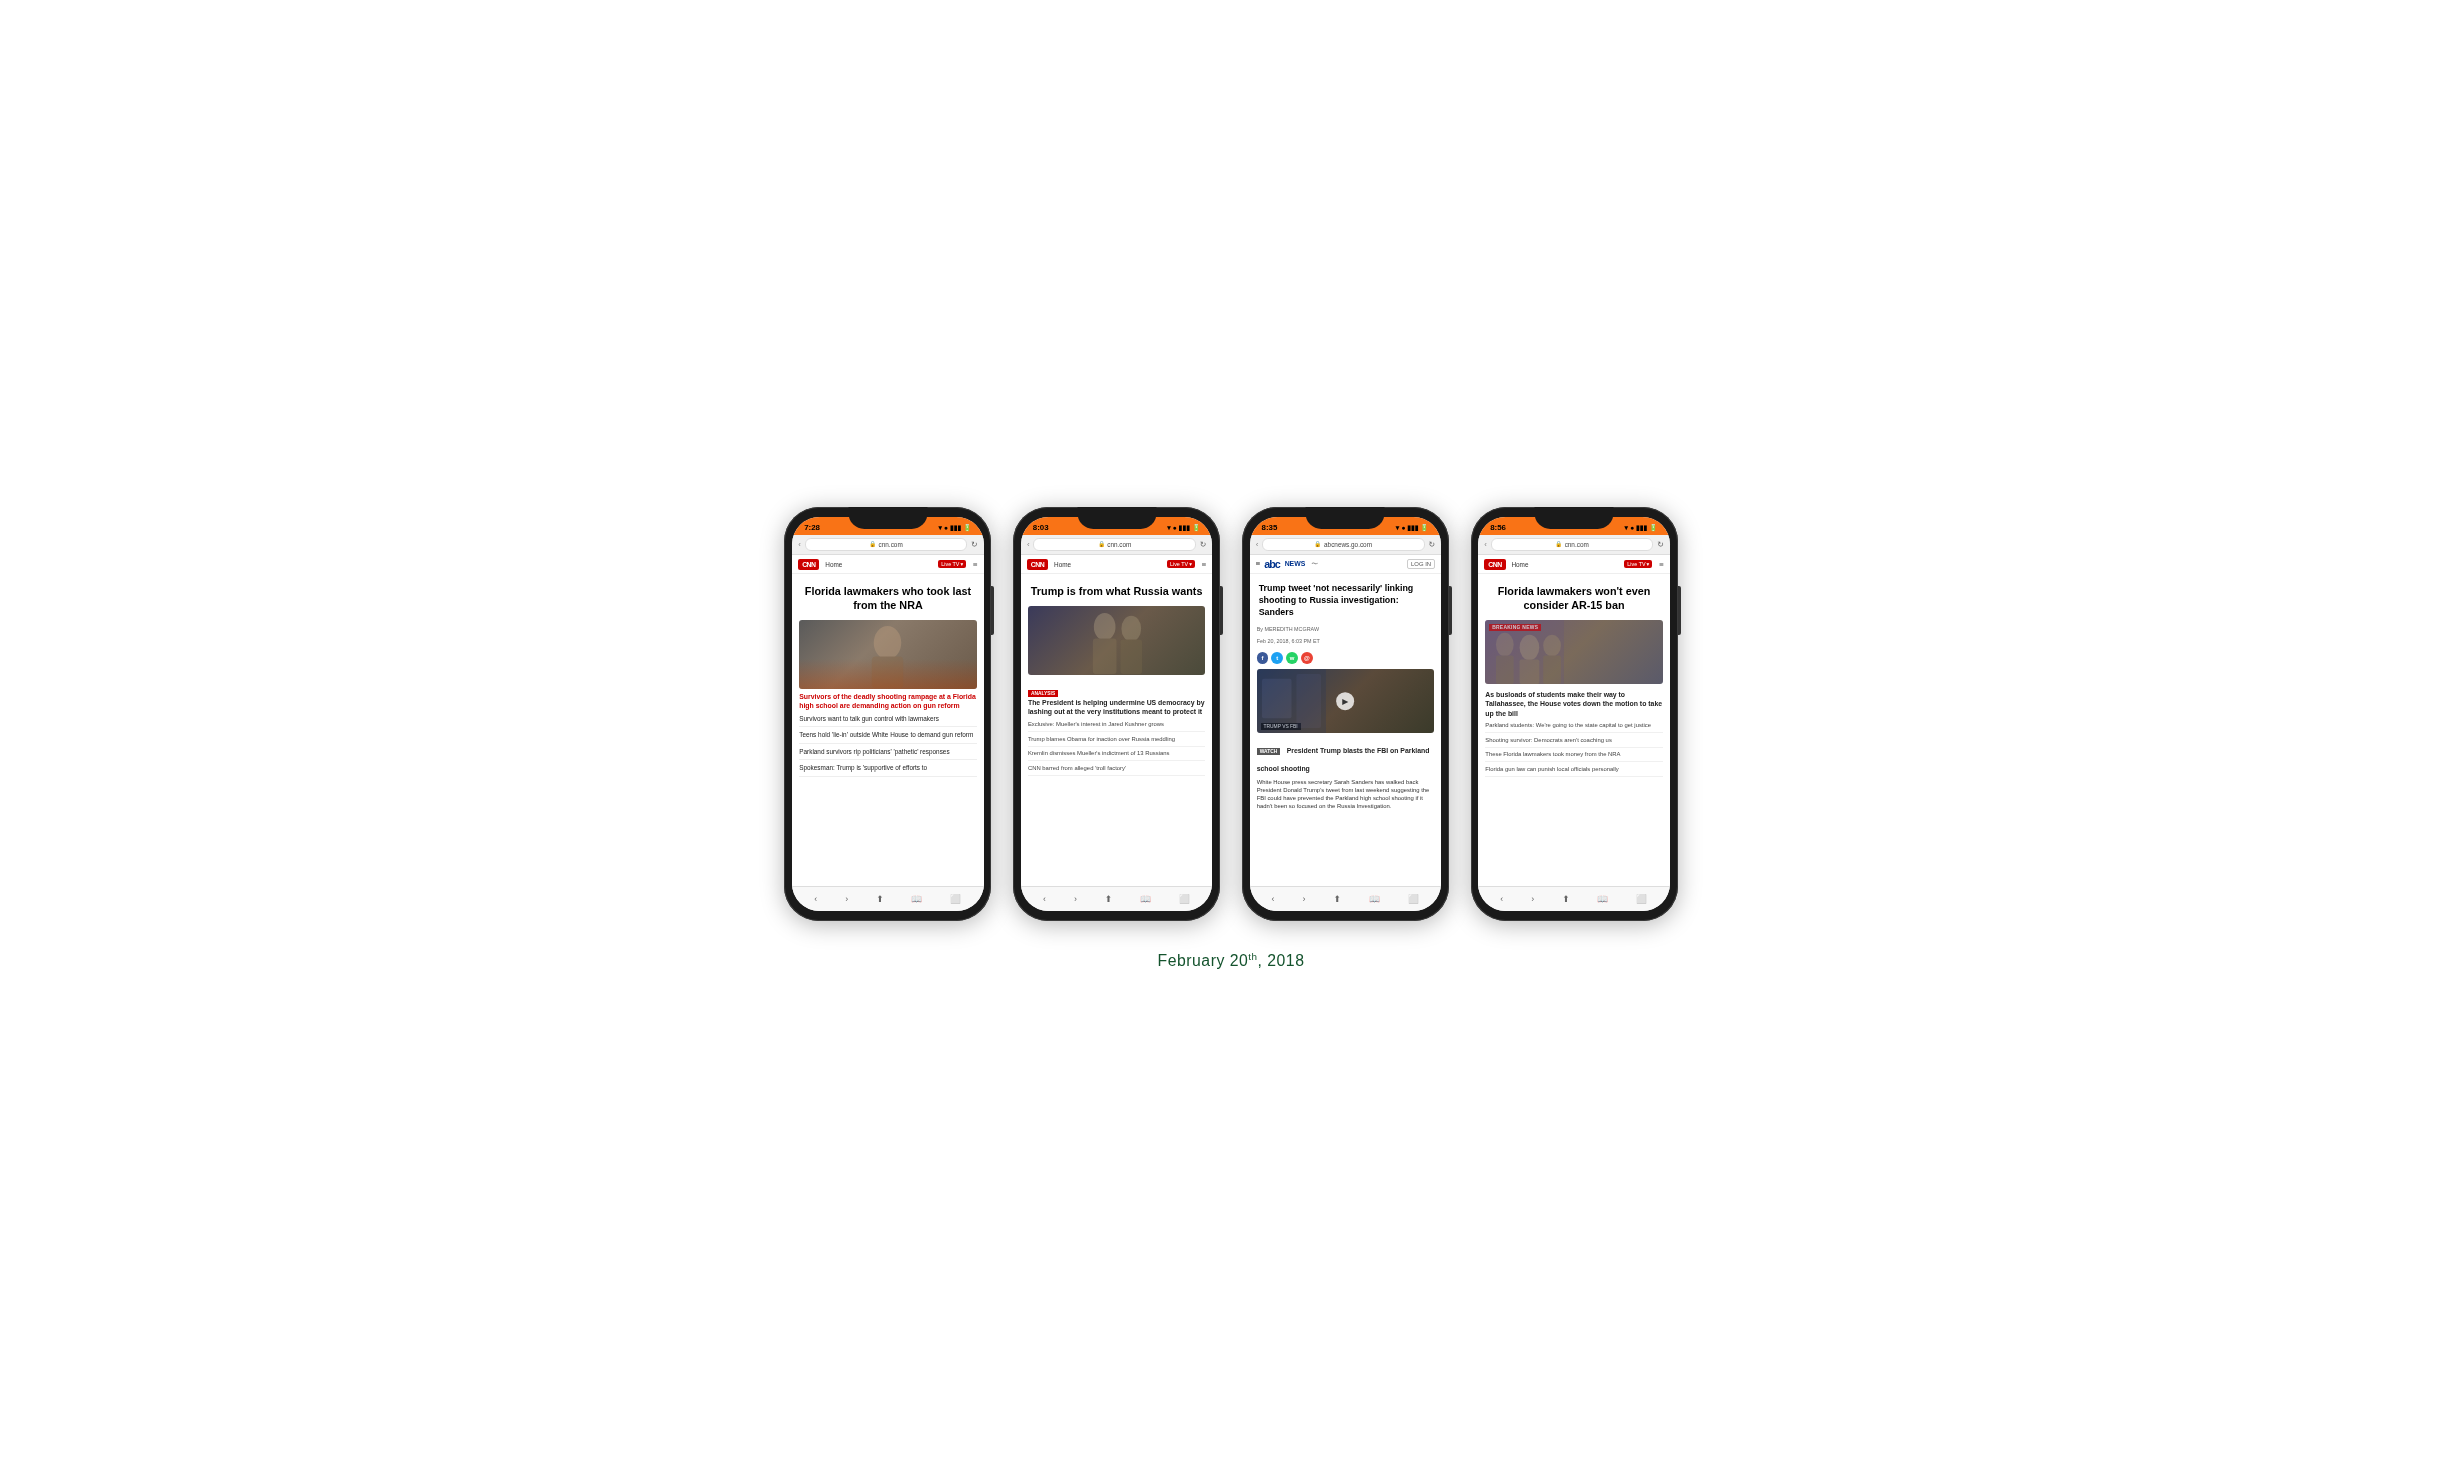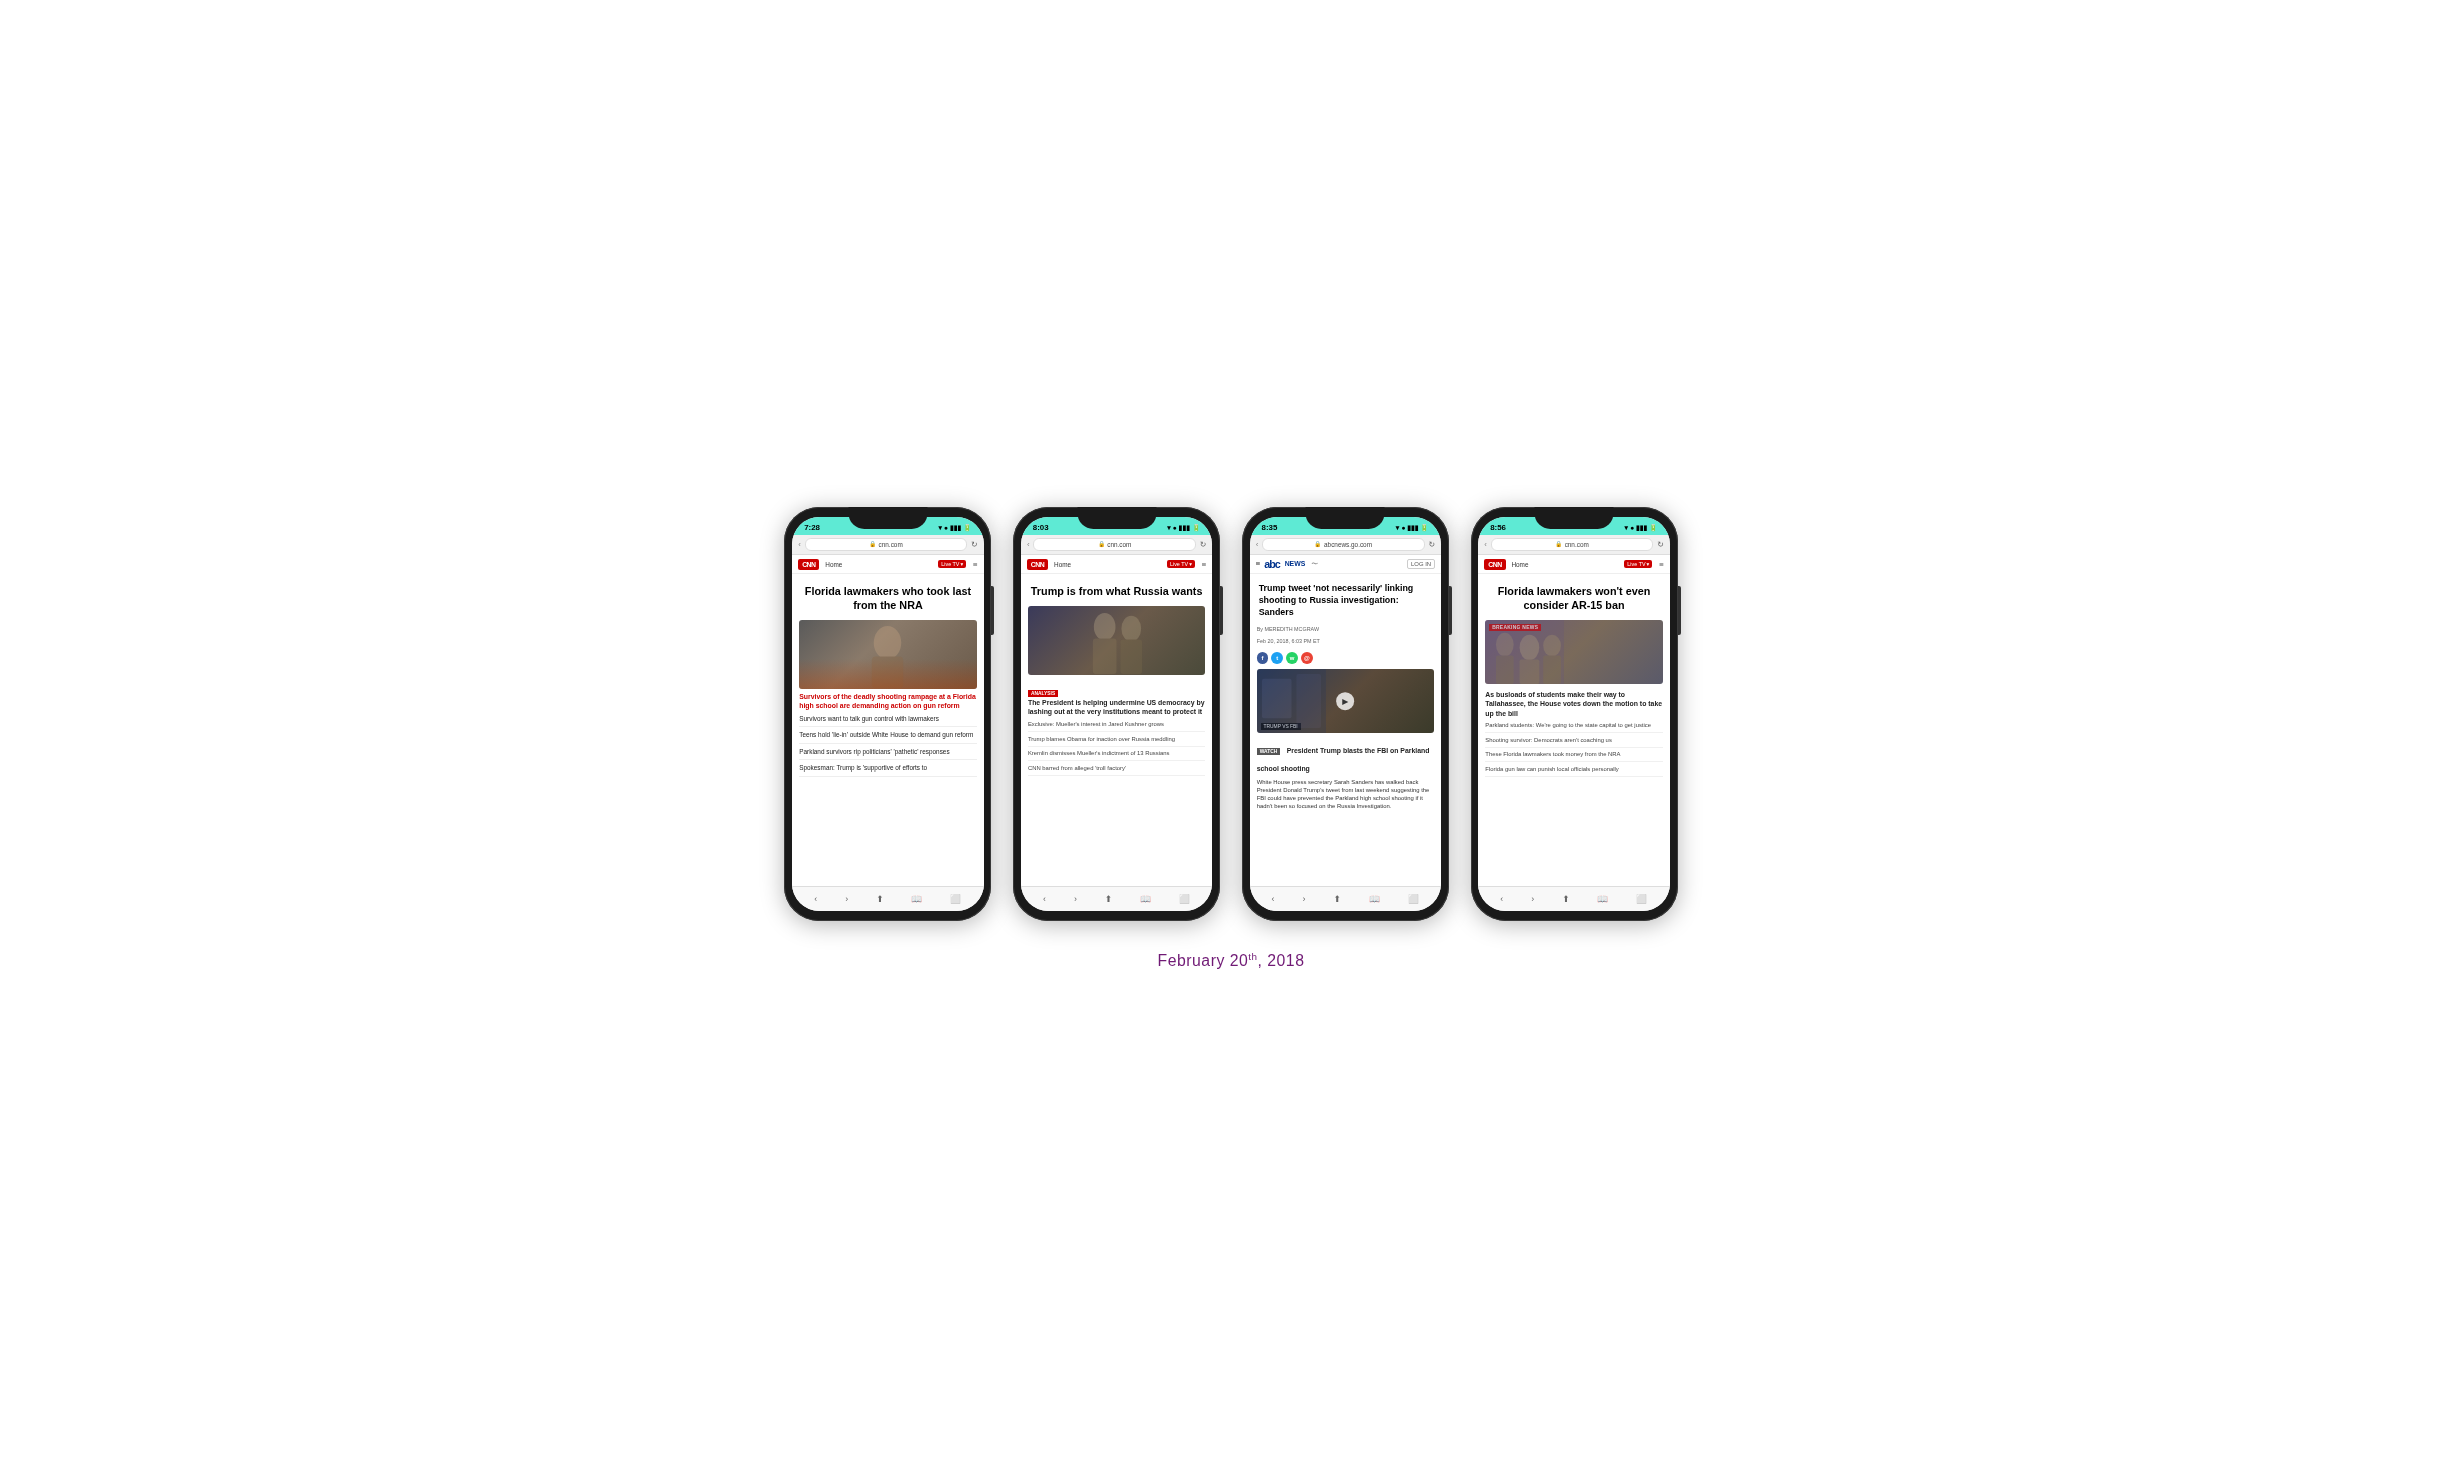--- a/index.html
+++ b/index.html
@@ -64,21 +64,21 @@
       flex-direction: column;
     }
     
     .status-bar {
       display: flex;
       justify-content: space-between;
       align-items: center;
       padding: 5.9px 11.8px 2px;
       font-size: 7.9px;
       font-weight: 600;
-      background: #5eead4;
+      background: #f97316;
       color: #000;
       min-height: 17.7px;
     }
     .status-time { font-size: 7.9px; font-weight: 700; }
     .status-icons { display: flex; align-items: center; gap: 2px; font-size: 6.9px; }
     
     .browser-bar {
       display: flex;
       align-items: center;
       padding: 3px 5.9px;
@@ -302,21 +302,21 @@
       font-weight: 700;
       padding: 1px 3px;
       margin-right: 2px;
     }
     .watch-text { font-size: 6.9px; color: #222; font-weight: 700; line-height: 1.3; }
     .abc-content-text { font-size: 5.9px; color: #333; line-height: 1.35; }
     
     .date-footer {
       margin-top: 29.6px;
       font-size: 15.8px;
-      color: #701a75;
+      color: #14532d;
       font-weight: 300;
       letter-spacing: 0.5px;
     }
     .date-sup { font-size: 9.9px; vertical-align: super; }
   </style>
 </head>
 <body>
 
 <div class="phones-container">
 

